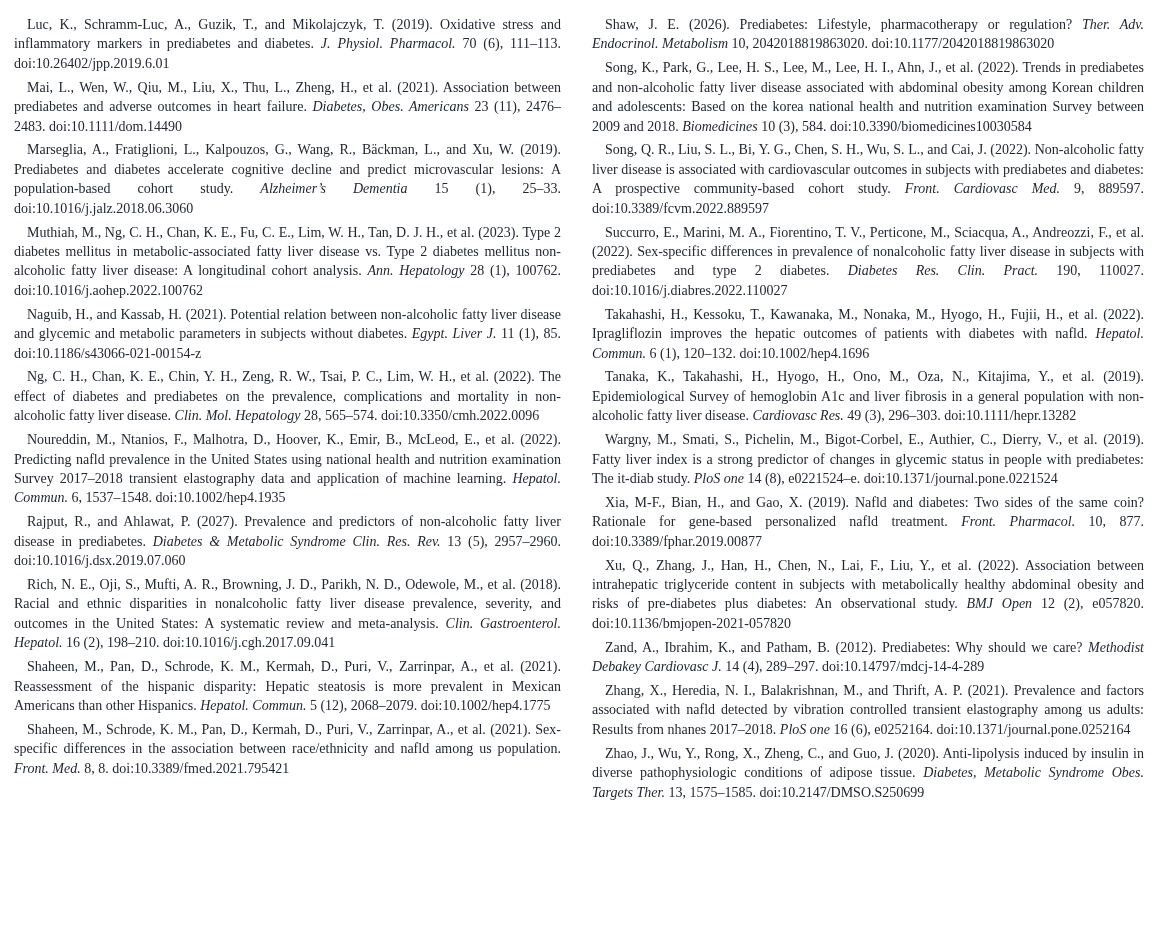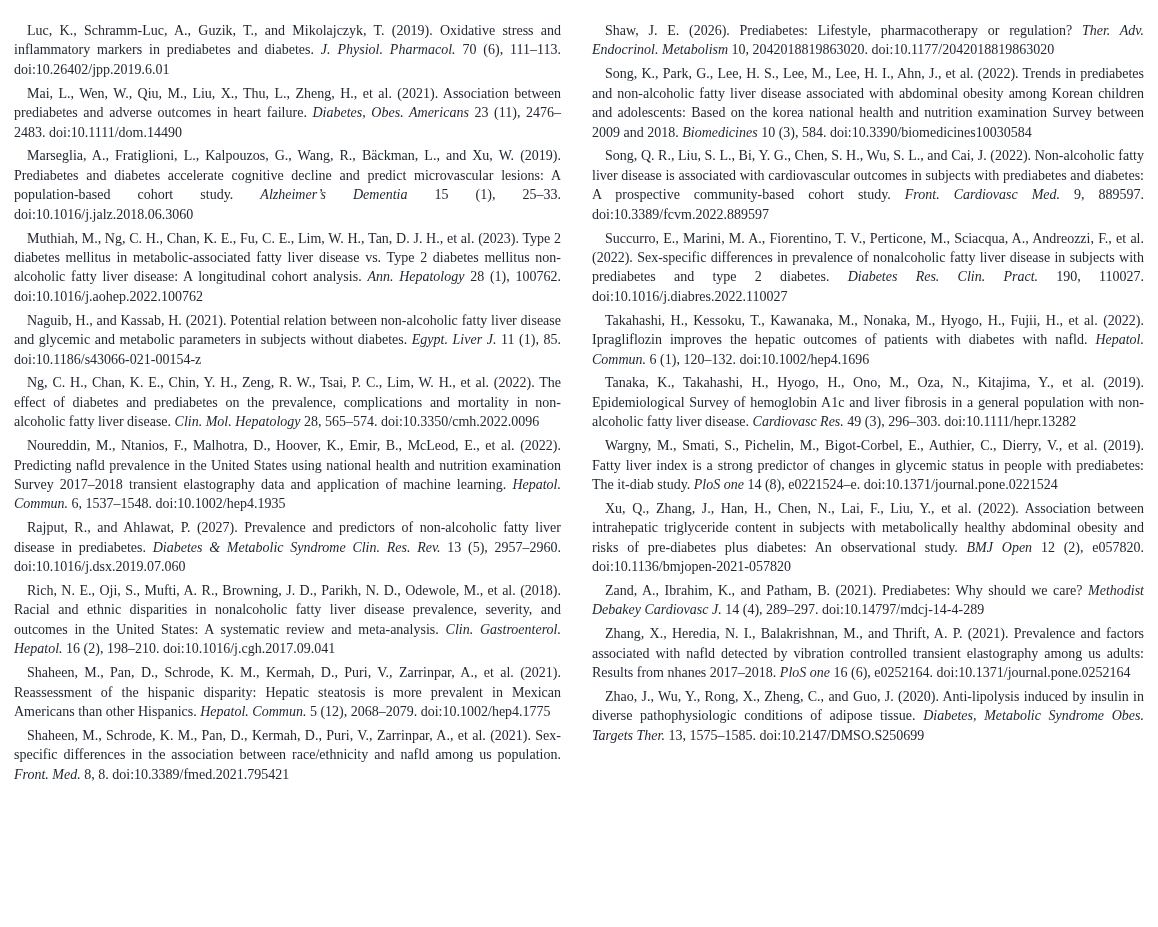--- a/index.html
+++ b/index.html
@@ -9,21 +9,21 @@
   }
   body {
     width: 1158px;
     height: 927px;
     overflow: hidden;
   }
   .page {
     box-sizing: border-box;
     width: 1158px;
     height: 927px;
-    padding: 21px 14px 0 14px;
+    padding: 15px 14px 0 14px;
     display: flex;
     gap: 31px;
     background: #ffffff;
     font-family: "Liberation Serif", "DejaVu Serif", serif;
     font-size: 14px;
     line-height: 19.4px;
     color: #222831;
   }
   .col {
     flex: 0 0 auto;
@@ -58,18 +58,19 @@
       <p class="ref"><span>Shaheen, M., Schrode, K. M., Pan, D., Kermah, D., Puri, V., Zarrinpar, A., et al. (2021). Sex-specific differences in the association between race/ethnicity and nafld among us population. </span><span class="it">Front. Med.</span><span> 8, 8. doi:10.3389/fmed.2021.795421</span></p>
     </div>
   <div class="col col-right" id="col-right">
       <p class="ref"><span>Shaw, J. E. (2026). Prediabetes: Lifestyle, pharmacotherapy or regulation? </span><span class="it">Ther. Adv. Endocrinol. Metabolism</span><span> 10, 2042018819863020. doi:10.1177/2042018819863020</span></p>
       <p class="ref"><span>Song, K., Park, G., Lee, H. S., Lee, M., Lee, H. I., Ahn, J., et al. (2022). Trends in prediabetes and non-alcoholic fatty liver disease associated with abdominal obesity among Korean children and adolescents: Based on the korea national health and nutrition examination Survey between 2009 and 2018. </span><span class="it">Biomedicines</span><span> 10 (3), 584. doi:10.3390/biomedicines10030584</span></p>
       <p class="ref"><span>Song, Q. R., Liu, S. L., Bi, Y. G., Chen, S. H., Wu, S. L., and Cai, J. (2022). Non-alcoholic fatty liver disease is associated with cardiovascular outcomes in subjects with prediabetes and diabetes: A prospective community-based cohort study. </span><span class="it">Front. Cardiovasc Med.</span><span> 9, 889597. doi:10.3389/fcvm.2022.889597</span></p>
       <p class="ref"><span>Succurro, E., Marini, M. A., Fiorentino, T. V., Perticone, M., Sciacqua, A., Andreozzi, F., et al. (2022). Sex-specific differences in prevalence of nonalcoholic fatty liver disease in subjects with prediabetes and type 2 diabetes. </span><span class="it">Diabetes Res. Clin. Pract.</span><span> 190, 110027. doi:10.1016/j.diabres.2022.110027</span></p>
       <p class="ref"><span>Takahashi, H., Kessoku, T., Kawanaka, M., Nonaka, M., Hyogo, H., Fujii, H., et al. (2022). Ipragliflozin improves the hepatic outcomes of patients with diabetes with nafld. </span><span class="it">Hepatol. Commun.</span><span> 6 (1), 120–132. doi:10.1002/hep4.1696</span></p>
       <p class="ref"><span>Tanaka, K., Takahashi, H., Hyogo, H., Ono, M., Oza, N., Kitajima, Y., et al. (2019). Epidemiological Survey of hemoglobin A1c and liver fibrosis in a general population with non-alcoholic fatty liver disease. </span><span class="it">Cardiovasc Res.</span><span> 49 (3), 296–303. doi:10.1111/hepr.13282</span></p>
       <p class="ref"><span>Wargny, M., Smati, S., Pichelin, M., Bigot-Corbel, E., Authier, C., Dierry, V., et al. (2019). Fatty liver index is a strong predictor of changes in glycemic status in people with prediabetes: The it-diab study. </span><span class="it">PloS one</span><span> 14 (8), e0221524–e. doi:10.1371/journal.pone.0221524</span></p>
+      <p class="ref"><span>Xia, M-F., Bian, H., and Gao, X. (2019). Nafld and diabetes: Two sides of the same coin? Rationale for gene-based personalized nafld treatment. </span><span class="it">Front. Pharmacol.</span><span> 10, 877. doi:10.3389/fphar.2019.00877</span></p>
       <p class="ref"><span>Xu, Q., Zhang, J., Han, H., Chen, N., Lai, F., Liu, Y., et al. (2022). Association between intrahepatic triglyceride content in subjects with metabolically healthy abdominal obesity and risks of pre-diabetes plus diabetes: An observational study. </span><span class="it">BMJ Open</span><span> 12 (2), e057820. doi:10.1136/bmjopen-2021-057820</span></p>
-      <p class="ref"><span>Zand, A., Ibrahim, K., and Patham, B. (2021). Prediabetes: Why should we care? </span><span class="it">Methodist Debakey Cardiovasc J.</span><span> 14 (4), 289–297. doi:10.14797/mdcj-14-4-289</span></p>
+      <p class="ref"><span>Zand, A., Ibrahim, K., and Patham, B. (2012). Prediabetes: Why should we care? </span><span class="it">Methodist Debakey Cardiovasc J.</span><span> 14 (4), 289–297. doi:10.14797/mdcj-14-4-289</span></p>
       <p class="ref"><span>Zhang, X., Heredia, N. I., Balakrishnan, M., and Thrift, A. P. (2021). Prevalence and factors associated with nafld detected by vibration controlled transient elastography among us adults: Results from nhanes 2017–2018. </span><span class="it">PloS one</span><span> 16 (6), e0252164. doi:10.1371/journal.pone.0252164</span></p>
       <p class="ref"><span>Zhao, J., Wu, Y., Rong, X., Zheng, C., and Guo, J. (2020). Anti-lipolysis induced by insulin in diverse pathophysiologic conditions of adipose tissue. </span><span class="it">Diabetes, Metabolic Syndrome Obes. Targets Ther.</span><span> 13, 1575–1585. doi:10.2147/DMSO.S250699</span></p>
     </div>
 </div>
 
 </body></html>

